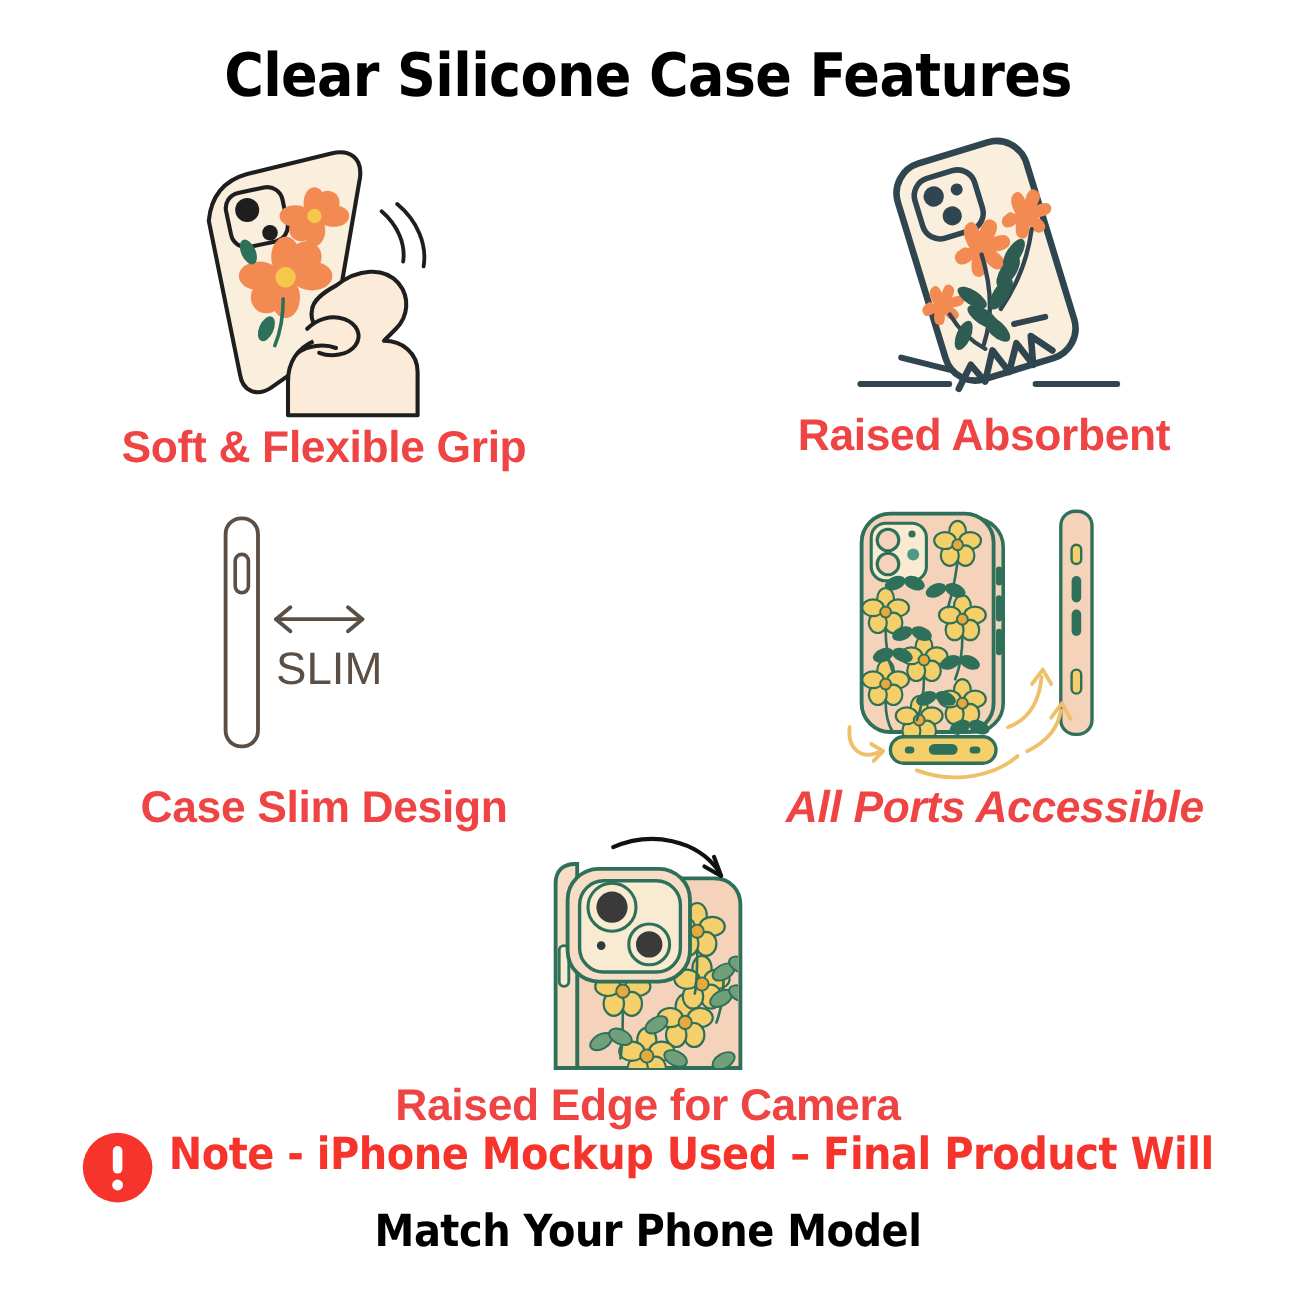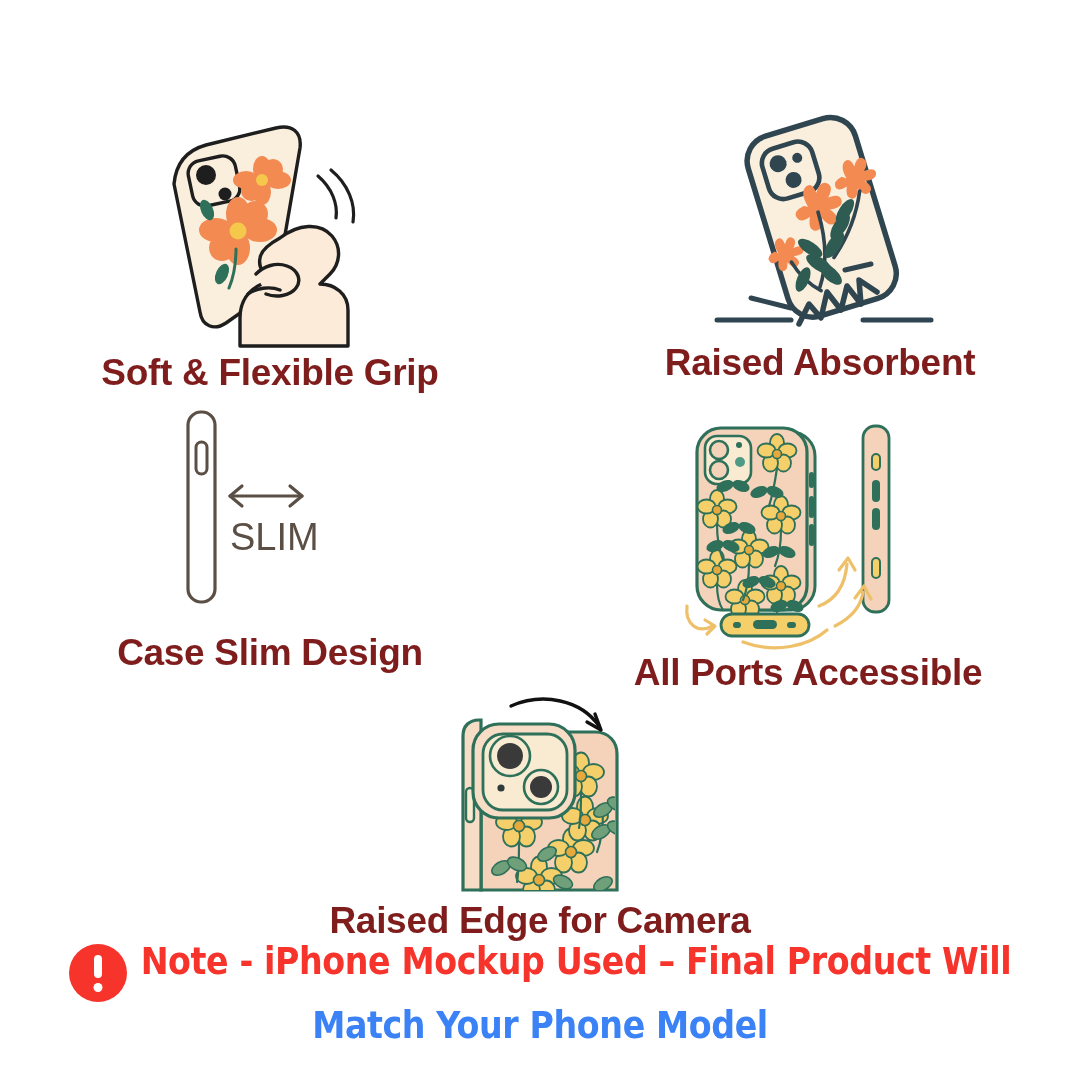--- a/index.html
+++ b/index.html
@@ -42,31 +42,31 @@
     position: absolute;
   }
   .feature-art {
     position: relative;
     width: 100%;
   }
   .feature-label {
     text-align: center;
     font-size: 37px;
     font-weight: 700;
-    color: #7f1d1d;
+    color: #ef4444;
     letter-spacing: -0.3px;
     font-family: "Liberation Sans", sans-serif;
     white-space: nowrap;
   }
 
   
   #feat-grip      { left: 20px;  top: 118px;  width: 500px; }
   #feat-shock     { left: 600px; top: 112px;  width: 440px; }
-  #feat-slim      { left: 20px;  top: 400px;  width: 500px; }
-  #feat-ports     { left: 588px; top: 410px;  width: 440px; }
+  #feat-slim      { left: 20px;  top: 420px;  width: 500px; }
+  #feat-ports     { left: 609px; top: 410px;  width: 440px; font-style: italic; }
   #feat-camera    { left: 290px; top: 692px;  width: 500px; }
 
   #feat-grip .feature-art    { height: 228px; }
   #feat-shock .feature-art   { height: 228px; }
   #feat-slim .feature-art    { height: 218px; }
   #feat-ports .feature-art   { height: 232px; }
   #feat-camera .feature-art  { height: 198px; }
 
   #feat-grip .feature-label   { margin-top: 6px; }
   #feat-shock .feature-label  { margin-top: 2px; }
@@ -128,35 +128,36 @@
     color: #F6342B;
     font-size: 37px;
     font-weight: 700;
     line-height: 1.28;
     font-family: "DejaVu Sans", sans-serif;
     font-stretch: condensed;
     text-align: center;
     letter-spacing: -0.4px;
   }
   .note-line2 {
-    color: #3b82f6;
+    color: #000000;
     font-size: 37px;
     font-weight: 700;
     font-family: "DejaVu Sans", sans-serif;
     font-stretch: condensed;
     text-align: left;
     letter-spacing: -0.4px;
     margin-top: 2px;
   }
 </style>
 </head>
 <body>
 
 <div class="page">
 
+  <div class="page-title">Clear Silicone Case Features</div>
 
   <div class="feature" id="feat-grip">
     <div class="feature-art">
       <svg width="280" height="228" viewBox="0 0 280 228">
         <g stroke="#1E1E1E" stroke-width="3.4" stroke-linecap="round" stroke-linejoin="round" fill="none">
 
           <path d="M44 66 C46 44 58 32 76 27 L146 10 C162 6 172 14 170 30
                    L150 146 C147 164 138 176 126 184 L96 205
                    C84 213 72 208 70 194 Z" fill="#FAEEDC"></path>
 

